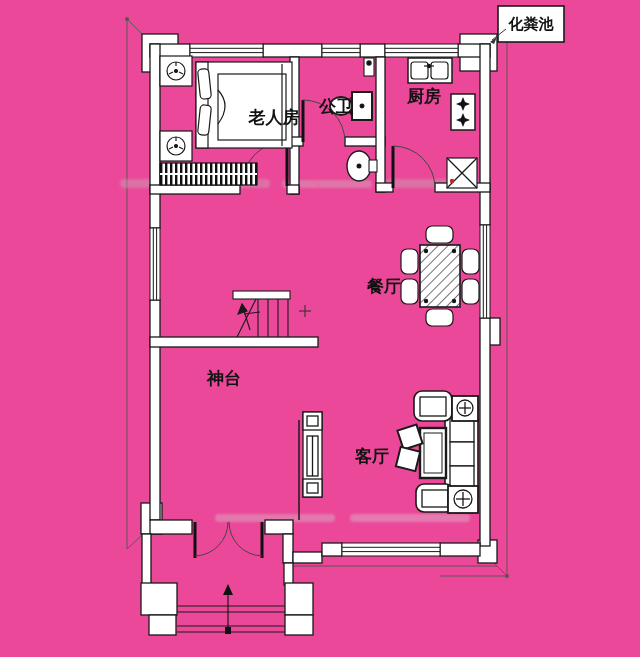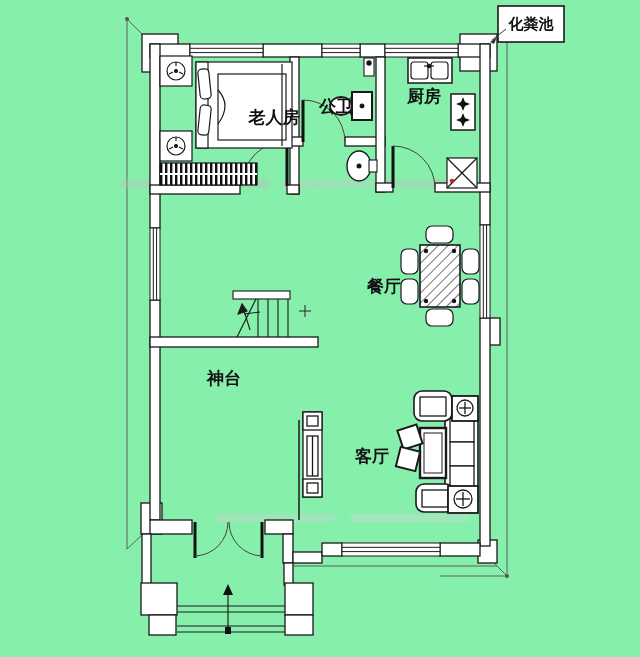--- a/index.html
+++ b/index.html
@@ -1,19 +1,19 @@
 <!DOCTYPE html>
 <html><head>
 <meta charset="utf-8">
 <style>
   html,body{margin:0;padding:0;background:#ffffff;}
   #stage{
     position:relative;
     width:640px;height:657px;
-    background:#86efac;
+    background:#ec4899;
     font-family:"Liberation Sans","DejaVu Sans",sans-serif;
     overflow:hidden;
   }
   svg{position:absolute;left:0;top:0;}
   .room-label{
     font-family:"Liberation Sans","DejaVu Sans",sans-serif;
     font-weight:bold;
     font-size:17px;
     fill:#111;
   }

